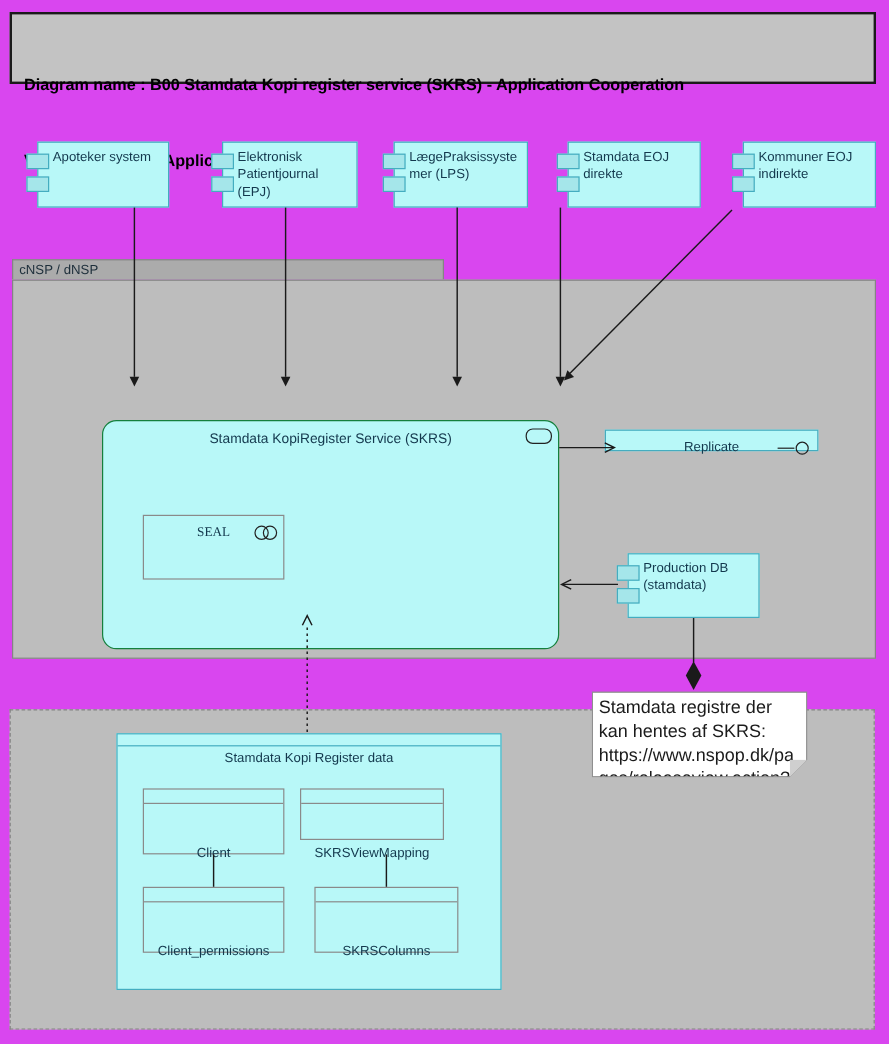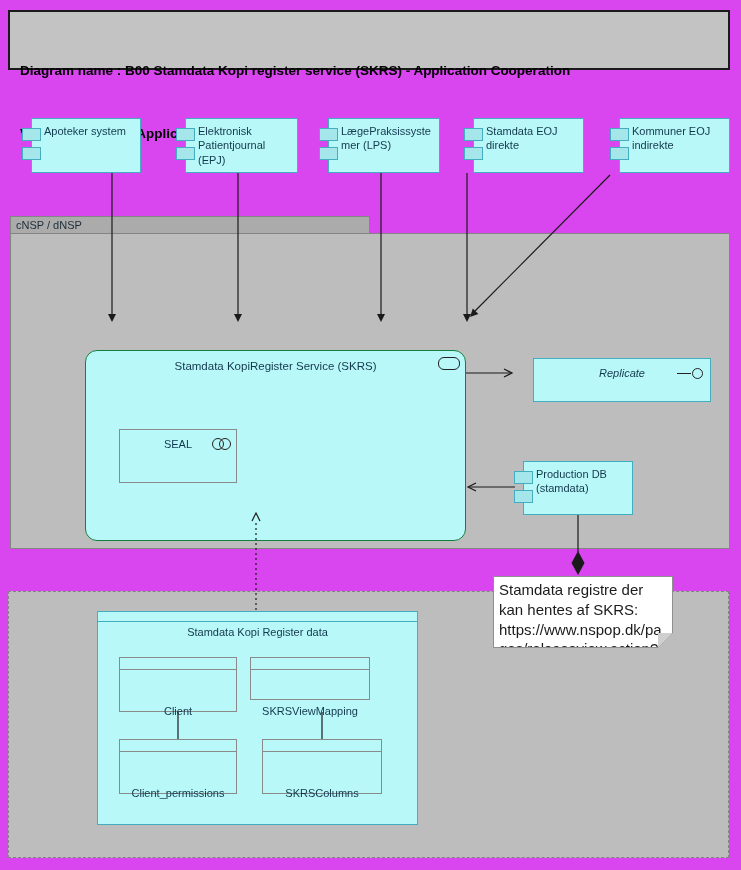--- a/index.html
+++ b/index.html
@@ -46,21 +46,21 @@
     font-size:11.5px; text-align:center; padding-top:9px;margin-top:28px;
   }
   .oval-icon {
     position:absolute; right:5px; top:6px; width:20px; height:11px;
     border:1.5px solid #222; border-radius:6px;
   }
 
   
   .plainbox {
     background:#b8f8f8; border:1px solid #8a8a8a;
-    font-size:11px; text-align:center;
+    font-size:11px; text-align:center;font-family:Liberation Serif, serif;
   }
   .collab-icon { position:absolute; right:5px; top:8px; white-space:nowrap; }
   .collab-icon i {
     display:inline-block; width:10px; height:10px;
     border:1.3px solid #222; border-radius:50%; vertical-align:top;
   }
   .collab-icon i+i { margin-left:-5px; }
 
   
   .iface-box {
@@ -153,21 +153,21 @@
   <div class="abs service-box z2" style="left:85px; top:322px; width:381px; height:191px;">
     <span>Stamdata KopiRegister Service (SKRS)</span>
     <span class="oval-icon"></span>
   </div>
 
   <div class="abs plainbox z3" style="left:119px; top:429px; width:118px; height:54px; padding-top:8px;">
     <span>SEAL</span>
     <span class="collab-icon"><i></i><i></i></span>
   </div>
 
-  <div class="abs iface-box z2" style="left:533px; top:358px; width:178px; height:44px;font-style:italic;">
+  <div class="abs iface-box z2" style="left:504px; top:358px; width:178px; height:18px;">
     <span>Replicate</span>
     <span class="lollipop">
       <span class="stick"></span>
         <span class="ring"></span>
     </span>
   </div>
 
   <div class="abs comp z2" style="left:523px; top:461px; width:110px; height:54px;">
     <span class="port p1"></span>
     <span class="port p2"></span>

